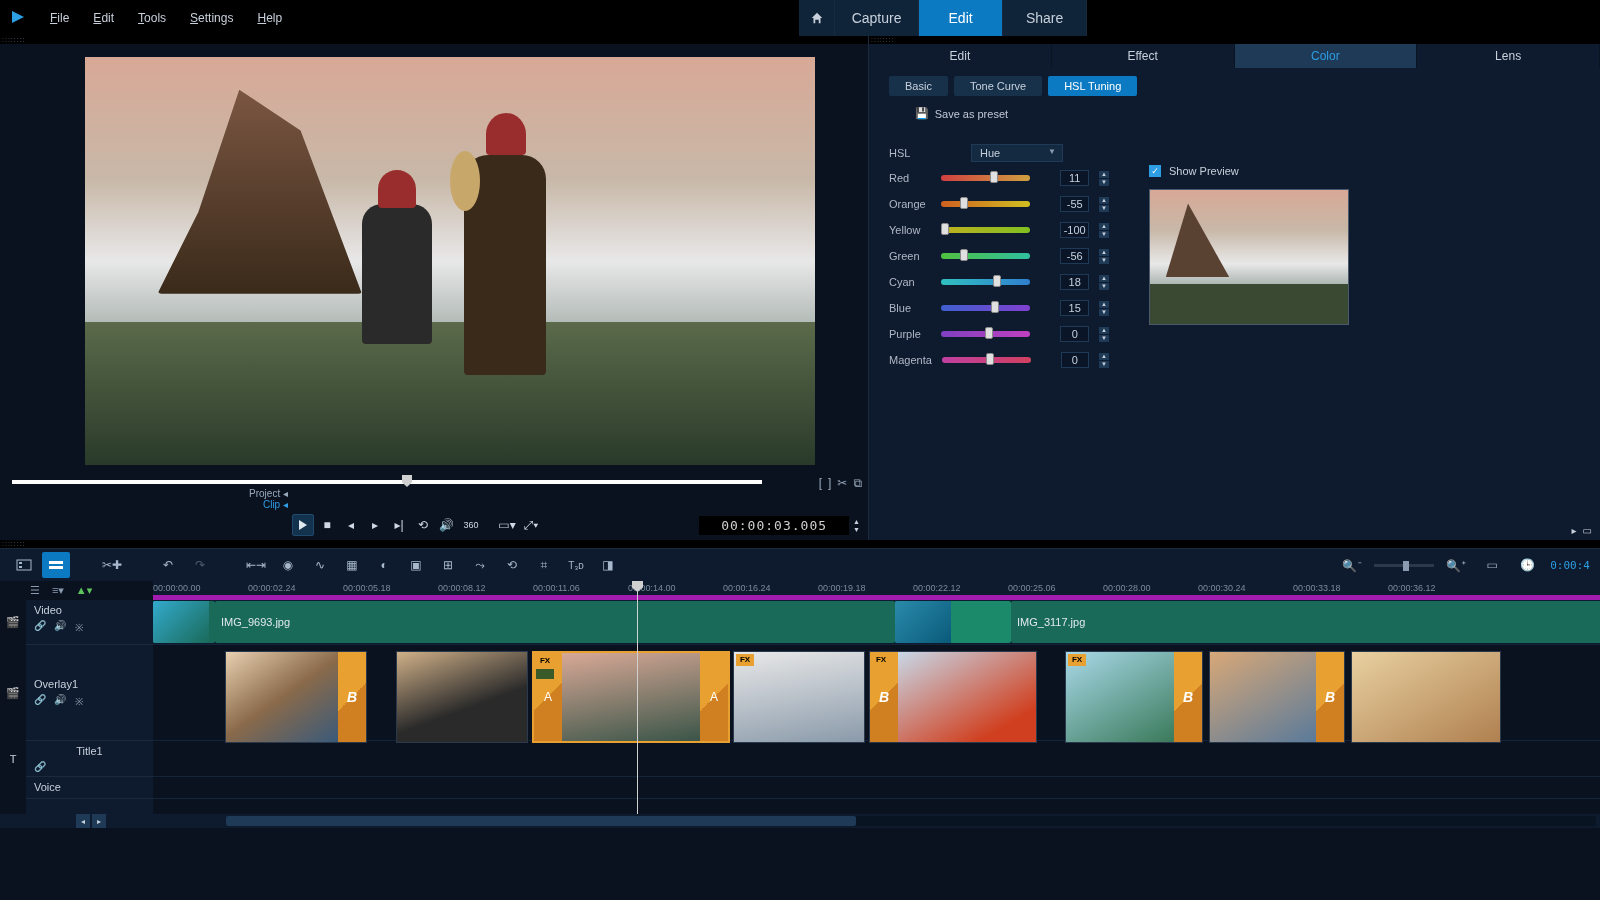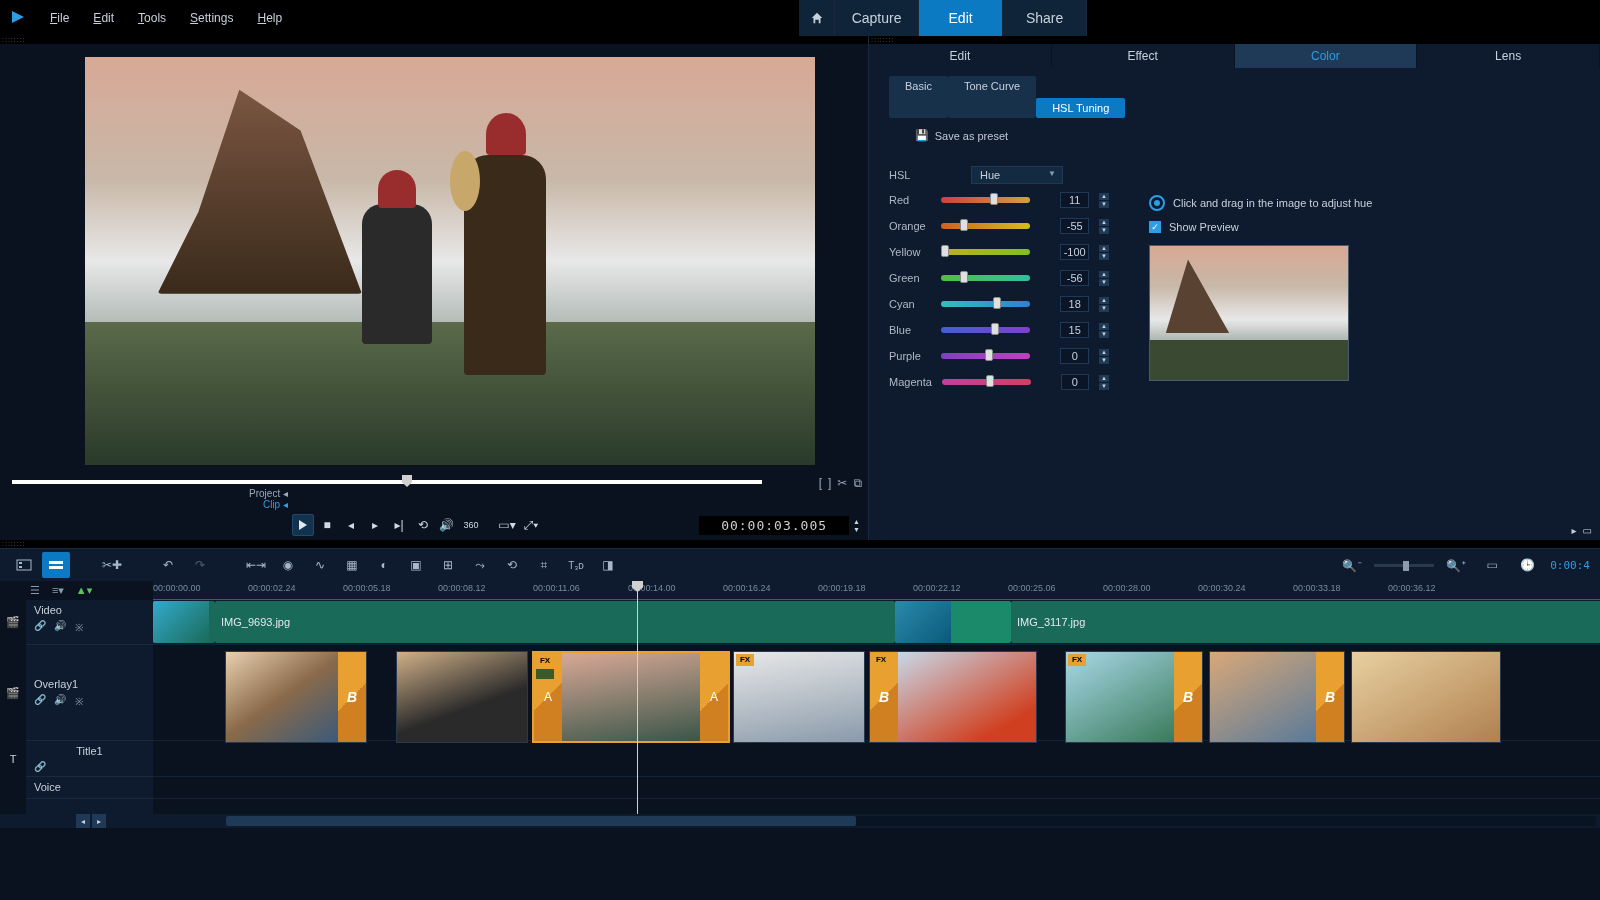--- a/index.html
+++ b/index.html
@@ -44,23 +44,23 @@
 .player-controls .timecode { background:#000; padding:2px 22px; font-family: monospace; font-size:13px; letter-spacing:1px; color:#d0d0d0; }
 .player-controls .sp { width:10px; }
 .marker-btns { position:absolute; right:6px; top:-2px; display:flex; gap:6px; color:#9ab;}
 .marker-btns span { cursor:pointer; }
 
 
 .right-panel { flex: 1; background: #0e1b2e; display: flex; flex-direction: column; }
 .rp-tabs { display: flex; height: 24px; background:#081422; }
 .rp-tab { flex: 1; text-align: center; line-height: 24px; font-size: 12px; cursor: pointer; background:#0e1b2e; border-right:1px solid #081422;}
 .rp-tab.active { background: #1e3a56; color:#2d9de4; }
-.rp-subtabs { display:flex; gap:0; padding:8px 20px; }
+.rp-subtabs { display:flex; gap:6px; padding:8px 20px; }
 .rp-subtab { padding:4px 16px; background:#17314b; border-radius:2px; cursor:pointer; font-size:11px; }
-.rp-subtab.active { background:#0b7ac3; color:#fff;margin-top:22px; }
+.rp-subtab.active { background:#0b7ac3; color:#fff; }
 .rp-row { display:flex; align-items:center; gap:10px; padding:3px 20px; font-size:11px; }
 .rp-row label { width:72px; color:#b0b8c8; }
 .rp-row select, .rp-select { background:#142a40; border:1px solid #1e3a56; color:#c8d0dc; padding:2px 22px 2px 8px; font-size:11px; width:92px; position:relative; cursor:pointer;}
 .rp-select::after { content:"▼"; position:absolute; right:6px; top:2px; font-size:8px; color:#8a9ab0;}
 .rp-row .link { color:#c0c8d8; cursor:pointer; display:flex; align-items:center; gap:6px;}
 .rp-main-flex { display:flex; }
 .rp-sliders { width:260px; }
 .rp-side { flex:1; padding:0 20px; }
 .rp-side .tip { display:flex; align-items:center; gap:8px; font-size:11px; margin:8px 0 10px;}
 .rp-side .target-icon { width:16px; height:16px; border:2px solid #2d9de4; border-radius:50%; position:relative;}
@@ -101,21 +101,21 @@
 .tl-body { flex:1; display:flex; overflow:hidden; position:relative;}
 .tl-headers { width:127px; background:#0e1b2e; }
 .tl-track-head { height:45px; border-bottom:1px solid #1a2a3c; padding:4px 8px; font-size:11px; position:relative;}
 .tl-track-head.video { height:45px;}
 .tl-track-head.overlay { height:96px; display:flex; flex-direction:column; justify-content:center;}
 .tl-track-head .icons { display:flex; gap:8px; margin-top:4px; font-size:10px; color:#8a9ab0;}
 .tl-track-head.title { height:36px; display:flex; flex-direction:column; justify-content:center;text-align:center;}
 .tl-track-head.voice { height:22px; padding-top:4px;}
 
 .tl-tracks { flex:1; position:relative; background:#0a1220; overflow:hidden;}
-.tl-ruler { height:19px; background:#0e1b2e; position:relative; border-bottom:1px solid #a21caf;padding-left:8px;}
+.tl-ruler { height:19px; background:#0e1b2e; position:relative; border-bottom:5px solid #a21caf;padding-left:8px;}
 .tl-ruler .tick { position:absolute; font-size:9px; color:#7a8a9c; top:2px;}
 .tl-playhead { position:absolute; top:0; bottom:0; width:1px; background:#d0d0d0; z-index:50;}
 .tl-playhead::before { content:""; position:absolute; top:0; left:-5px; width:11px; height:11px; background:#d0d0d0; clip-path:polygon(0 0,100% 0,100% 60%,50% 100%,0 60%);}
 
 .tl-row { position:relative; border-bottom:1px solid #13243a;}
 .tl-row.video-r { height:45px; background:#0e1b2e;}
 .tl-row.overlay-r { height:96px;}
 .tl-row.title-r { height:36px;}
 .tl-row.voice-r { height:22px;}
 
@@ -350,24 +350,20 @@
               <div class="thumb-s" style="left:50%"></div>
             </div>
   <div class="val">0</div>
   <div class="spin">
               <span>▲</span>
               <span>▼</span>
             </div>
           </div>
         </div>
       <div class="rp-side">
-        <div class="tip">
-          <span class="target-icon"></span>
-          <span>Click and drag in the image to adjust hue</span>
-        </div>
         <div class="check-row">
           <span class="chk">✓</span>
           <span>Show Preview</span>
         </div>
         <div class="thumb"></div>
       </div>
     </div>
     <div style="flex:1"></div>
     <div class="scroll-corner">
       <span style="font-size:10px;cursor:pointer">▸</span>

